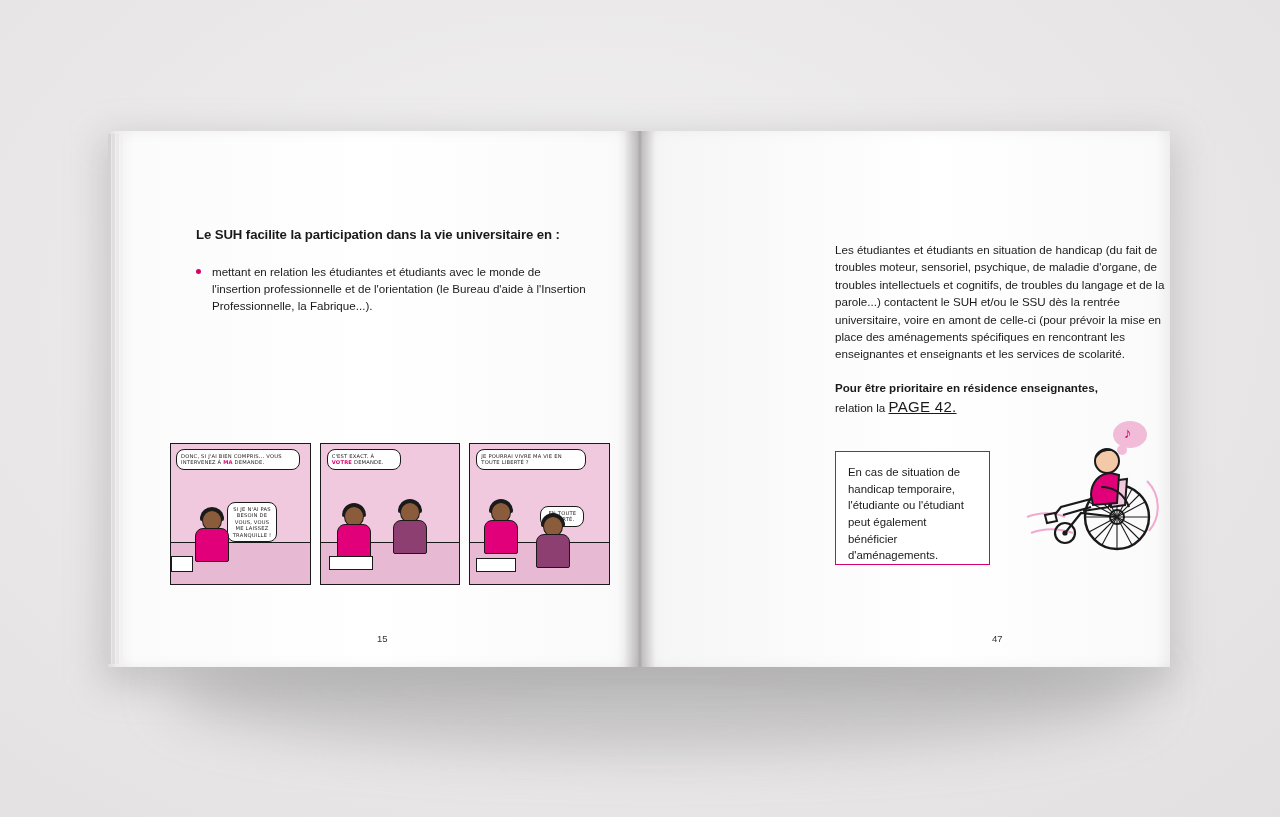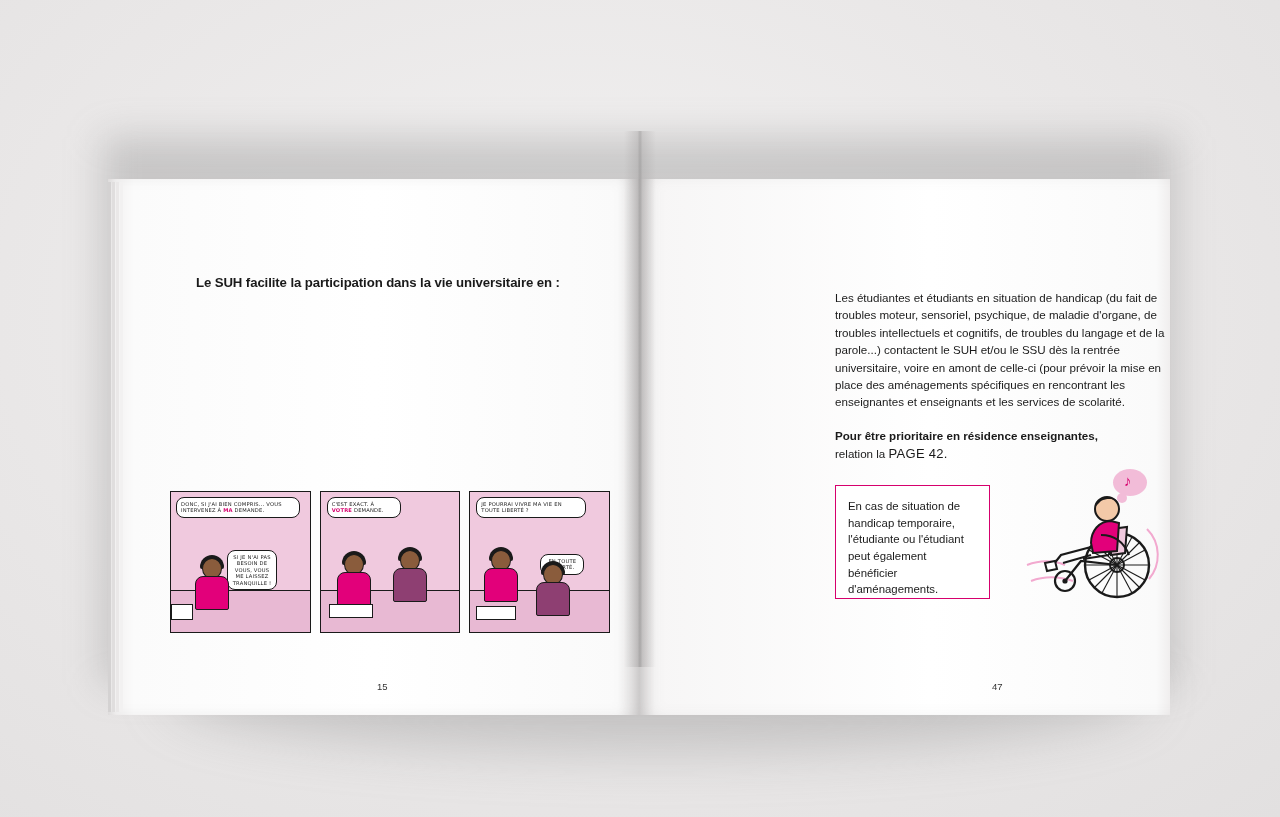--- a/index.html
+++ b/index.html
@@ -45,21 +45,20 @@
     filter: blur(26px);
     border-radius: 50%;
   }
 
   .page {
     position: absolute;
     top: 0;
     width: 531px;
     height: 536px;
     background: #fdfdfd;
-    margin-top: 48px;
   }
   .page.left {
     left: 0;
     background: linear-gradient(to right, #e3e1e1 0px, #f3f2f2 8px, #fbfbfb 26px, #ffffff 50%, #fafafa 96%, #eceaea 100%);
     box-shadow: inset -14px 0 22px -14px rgba(100,98,98,0.45);
   }
   .page.right {
     left: 531px;
     background: linear-gradient(to left, #f0eeee 0px, #fafafa 14px, #ffffff 45%, #f7f6f6 97%, #e6e4e4 100%);
     box-shadow: inset 14px 0 22px -14px rgba(100,98,98,0.40);
@@ -128,27 +127,27 @@
     border-radius: 50%;
     background: #d6006d;
   }
 
   p.body {
     font-size: 11.6px;
     line-height: 1.50;
     margin: 0 0 16px 0;
   }
   p.body.bold-lead b { font-weight: bold; }
-  .smallcaps { font-size: 13px; letter-spacing: 0.3px; }
+  .smallcaps { font-size: 15px; letter-spacing: 0.3px; text-decoration: underline; }
 
   
   .callout {
     position: absolute;
     left: 196px;
-    top: 306px;
+    top: 320px;
     width: 155px;
     height: 114px;
     border: 1.4px solid #d6006d;
     padding: 12px 12px 8px 12px;
     font-size: 11.4px;
     line-height: 1.46;
     color: #1a1a1a;
     background: #ffffff;
   }
 
@@ -270,20 +269,24 @@
 
   <div class="page left">
     <div class="edge e1"></div>
     <div class="edge e2"></div>
     <div class="edge e3"></div>
     <div class="edge e4"></div>
 
     <div class="content-left">
       <h2 class="heading">Le SUH facilite la participation dans la vie universitaire en :</h2>
       <ul class="bullets">
+        <li>
+          <span class="dot"></span>
+          <span>mettant en relation les étudiantes et étudiants avec le monde de l'insertion professionnelle et de l'orientation (le Bureau d'aide à l'Insertion Professionnelle, la Fabrique...).</span>
+        </li>
       </ul>
     </div>
 
     <div class="comic">
 
       <div class="panel">
         <div class="floor"></div>
         <div class="bubble b1">
           <span>Donc, si j'ai bien compris... vous intervenez à <span class="pink">MA</span> demande.</span>
         </div>

